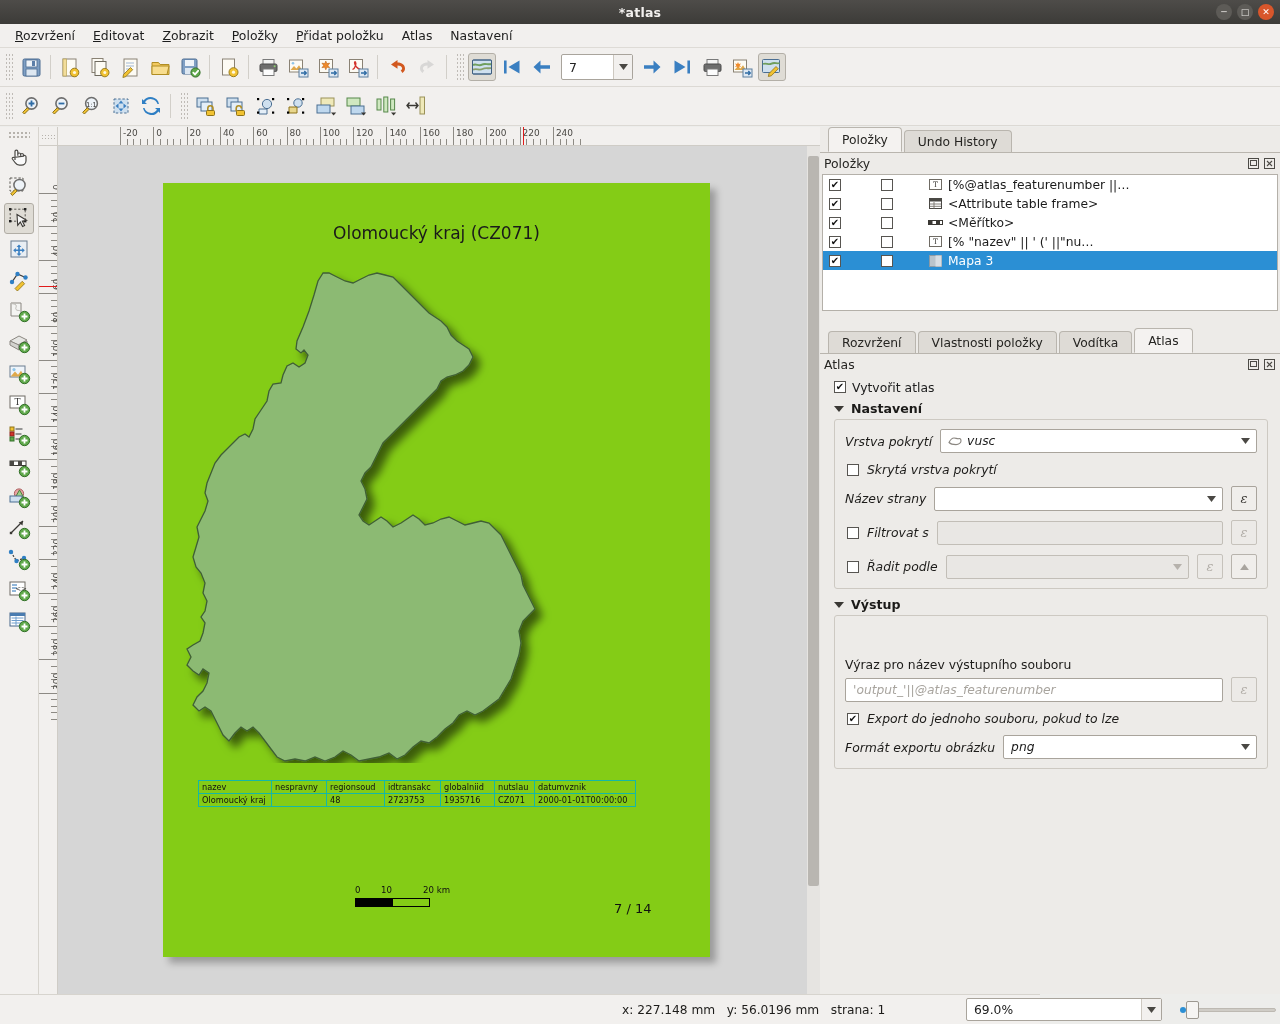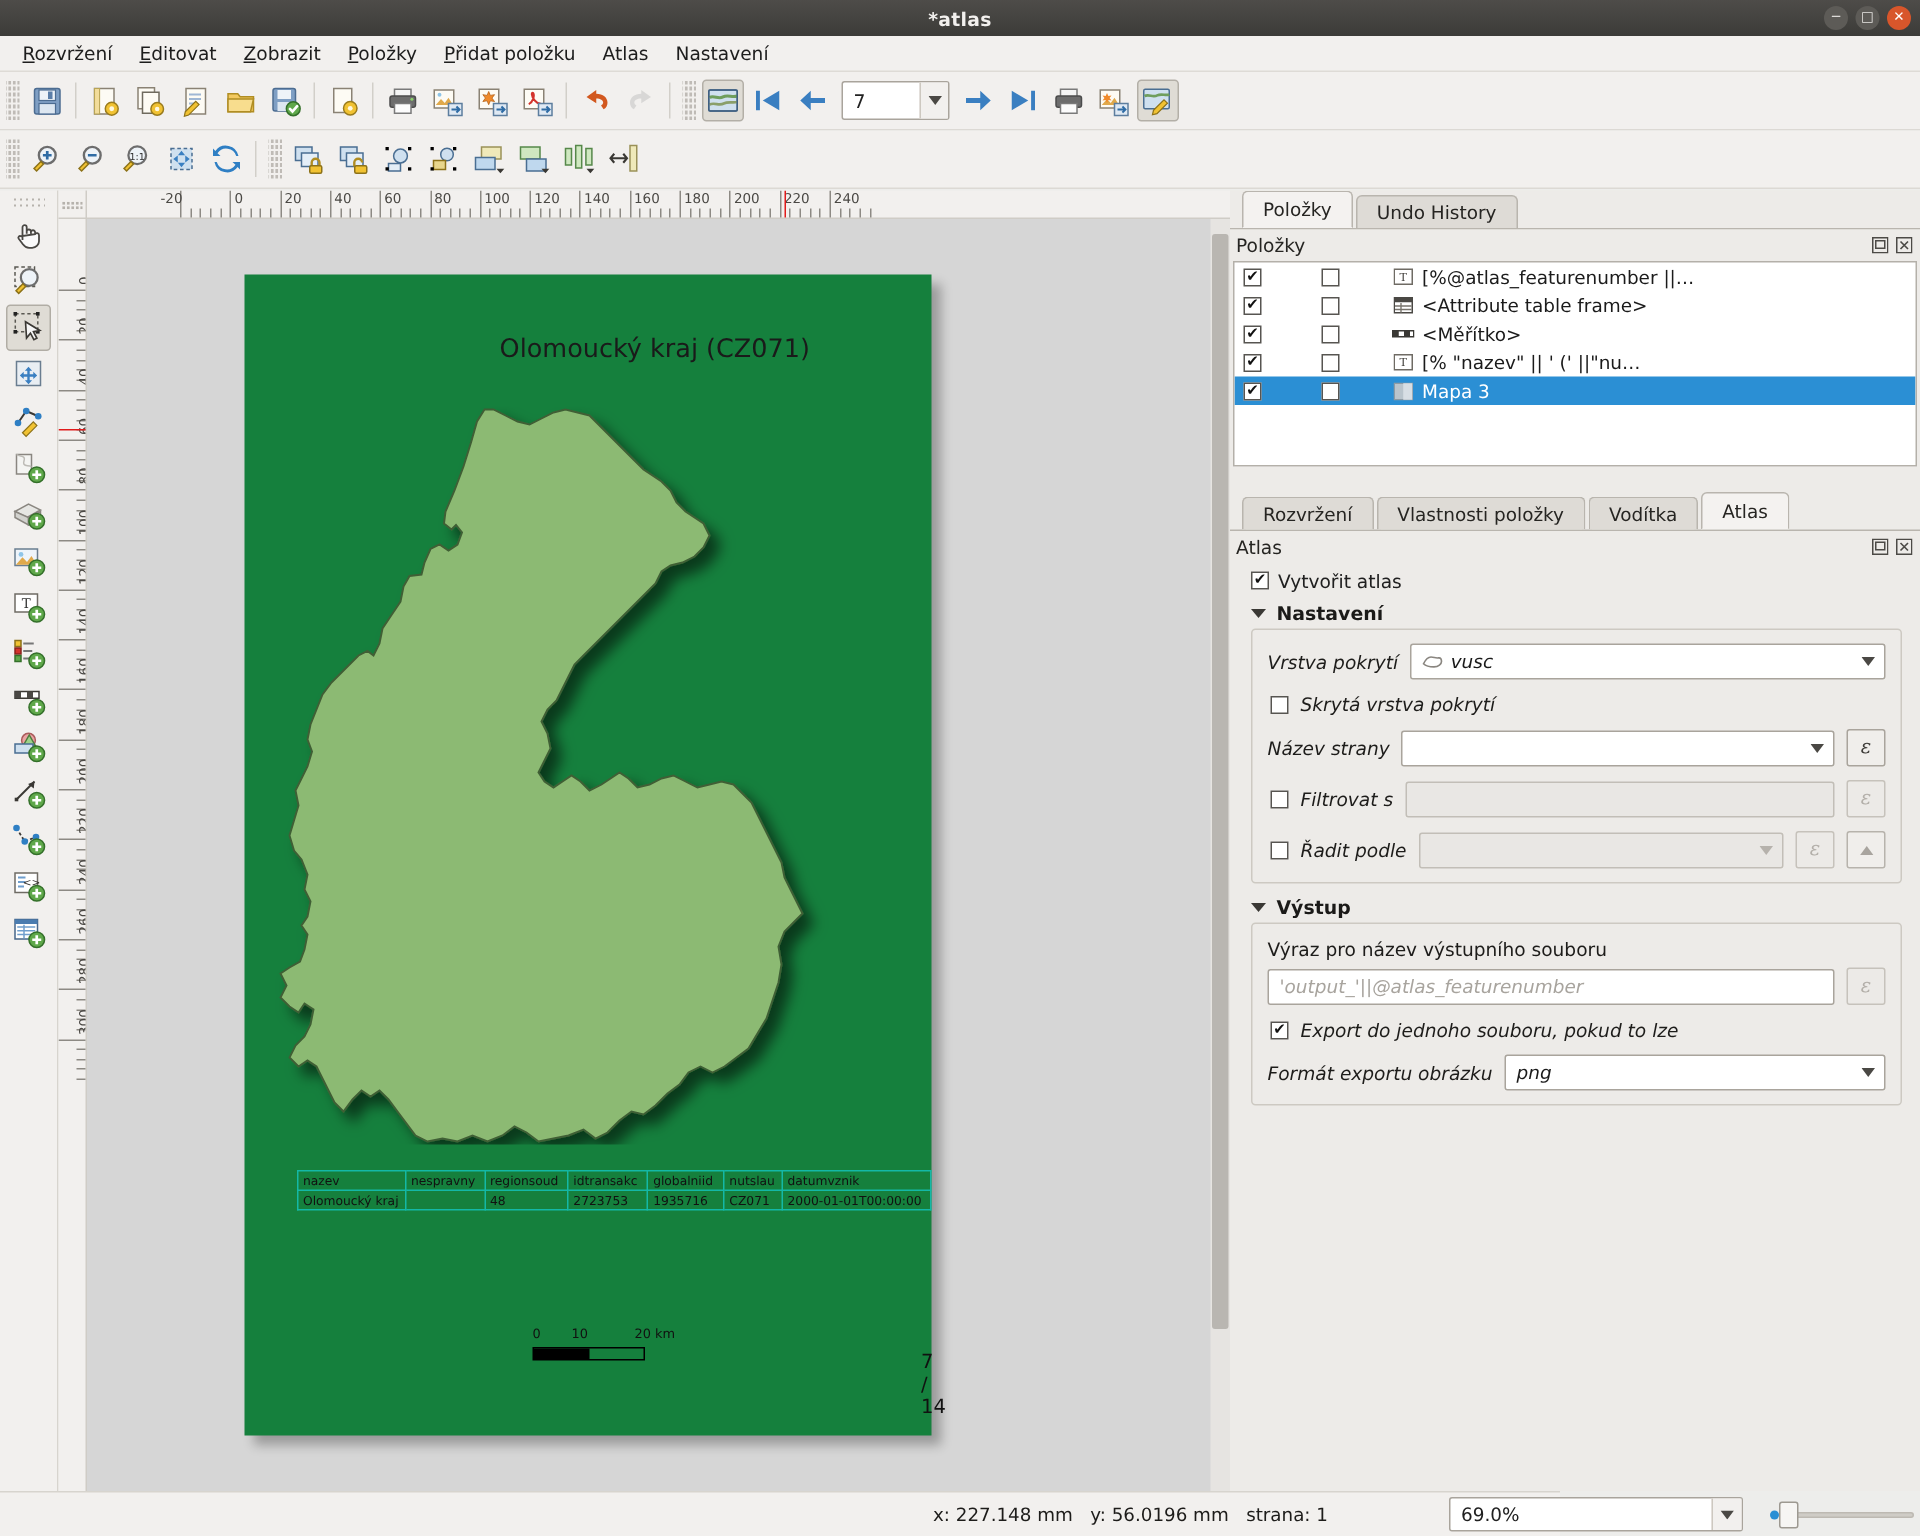--- a/index.html
+++ b/index.html
@@ -90,22 +90,22 @@
   .vlabel { position:absolute; font-size:9px; color:#4a4844; transform:rotate(-90deg);
             transform-origin:left top; white-space:nowrap; }
   .redmark { position:absolute; background:#e01b1b; }
 
   
   .canvas {
     position:absolute; left:58px; top:146px; width:762px; height:848px;
     background:#d6d6d6; overflow:hidden;
   }
   .page {
-    position:absolute; left:105px; top:37px; width:458px; height:774px;
-    background:#15803d; box-shadow:6px 6px 7px rgba(0,0,0,.28);
+    position:absolute; left:105px; top:37px; width:547px; height:774px;
+    background:#84cc16; box-shadow:6px 6px 7px rgba(0,0,0,.28);
   }
   .canvas-vscroll { position:absolute; right:0; top:0; width:13px; height:848px; background:#e6e4e1; }
   .canvas-vscroll .thumb { position:absolute; left:1px; top:10px; width:11px; height:730px;
       background:#b9b6b1; border-radius:2px; }
 
   
   .map-title { position:absolute; left:0; top:40px; width:547px; text-align:center;
       font-size:17px; color:#1a1a1a; font-family:"DejaVu Sans", sans-serif; }
   .map-frame { position:absolute; left:20px; top:88px; width:507px; height:492px; }
   .attr-table { position:absolute; left:35px; top:597px; border-collapse:collapse;
@@ -167,21 +167,21 @@
   .combo .ctext { flex:1; padding-left:7px; display:flex; align-items:center; gap:5px; overflow:hidden; }
   .combo .carrow { width:22px; display:flex; align-items:center; justify-content:center; }
   .combo.disabled { background:#e9e7e4; color:#9b9892; border-color:#c2beb7; }
   .combo.phold .ctext { color:#a8a49e; }
   .ebtn { width:26px; height:25px; border:1px solid #a9a49c; background:#f0eeeb;
       border-radius:2px; display:flex; align-items:center; justify-content:center;
       font-size:13px; color:#3e3c38; font-family:"DejaVu Serif", serif; }
   .ebtn.disabled { color:#b3afa9; border-color:#c6c2bb; background:#eceae7; }
   .sbtn { width:26px; height:25px; border:1px solid #b7b3ac; background:#f0eeeb; border-radius:2px;
       display:flex; align-items:center; justify-content:center; }
-  .grp-label { font-size:12.4px; color:#1d1c1a; margin-bottom:5px; }
+  .grp-label { font-size:12.4px; color:#1d1c1a; margin-bottom:5px;margin-top:32px; }
 
   
   .statusbar { position:absolute; left:0; top:994px; width:1040px; height:30px;
       background:#f2f0ee; border-top:1px solid #d7d4ce; display:flex; align-items:center; }
   .status-coords { position:absolute; left:622px; font-size:12.2px; color:#1d1c1a; white-space:pre; }
   .status-zoom { position:absolute; left:966px; width:196px; height:23px; background:#fff;
       border:1px solid #a9a49c; border-radius:2px; display:flex; align-items:center; }
   .status-zoom .zv { flex:1; padding-left:7px; font-size:12.3px; }
   .status-zoom .za { width:20px; border-left:1px solid #cdc8c0; background:#f2f0ee; height:21px;
       display:flex; align-items:center; justify-content:center; }
@@ -636,21 +636,21 @@
           <path d="M16.5 13.5v6M13.5 16.5h6" stroke="#fff" stroke-width="1.8"></path>
         </svg>
     </div>
   </div>
 
   <div class="ruler-corner">
       <div class="dots"></div>
     </div>
   <div class="hruler" id="hruler">
       <div class="tick" style="left: 62px; top: 0px; width: 1px; height: 19px;"></div>
-      <div class="rlabel" style="left: 49px; top: 1px;">-20</div>
+      <div class="rlabel" style="left: 65px; top: 1px;">-20</div>
       <div class="tick" style="left: 68.66px; top: 12px; width: 1px; height: 7px;"></div>
       <div class="tick" style="left: 75.32px; top: 12px; width: 1px; height: 7px;"></div>
       <div class="tick" style="left: 81.98px; top: 12px; width: 1px; height: 7px;"></div>
       <div class="tick" style="left: 88.64px; top: 12px; width: 1px; height: 7px;"></div>
       <div class="tick" style="left: 95.3px; top: 0px; width: 1px; height: 19px;"></div>
       <div class="rlabel" style="left: 98.3px; top: 1px;">0</div>
       <div class="tick" style="left: 101.96px; top: 12px; width: 1px; height: 7px;"></div>
       <div class="tick" style="left: 108.62px; top: 12px; width: 1px; height: 7px;"></div>
       <div class="tick" style="left: 115.28px; top: 12px; width: 1px; height: 7px;"></div>
       <div class="tick" style="left: 121.94px; top: 12px; width: 1px; height: 7px;"></div>

